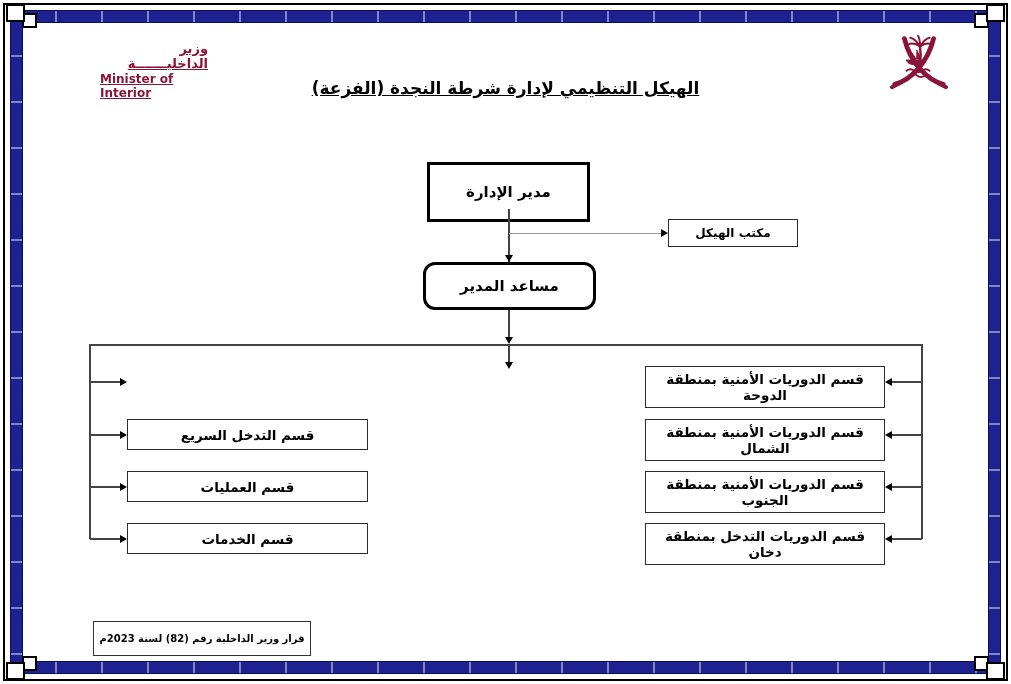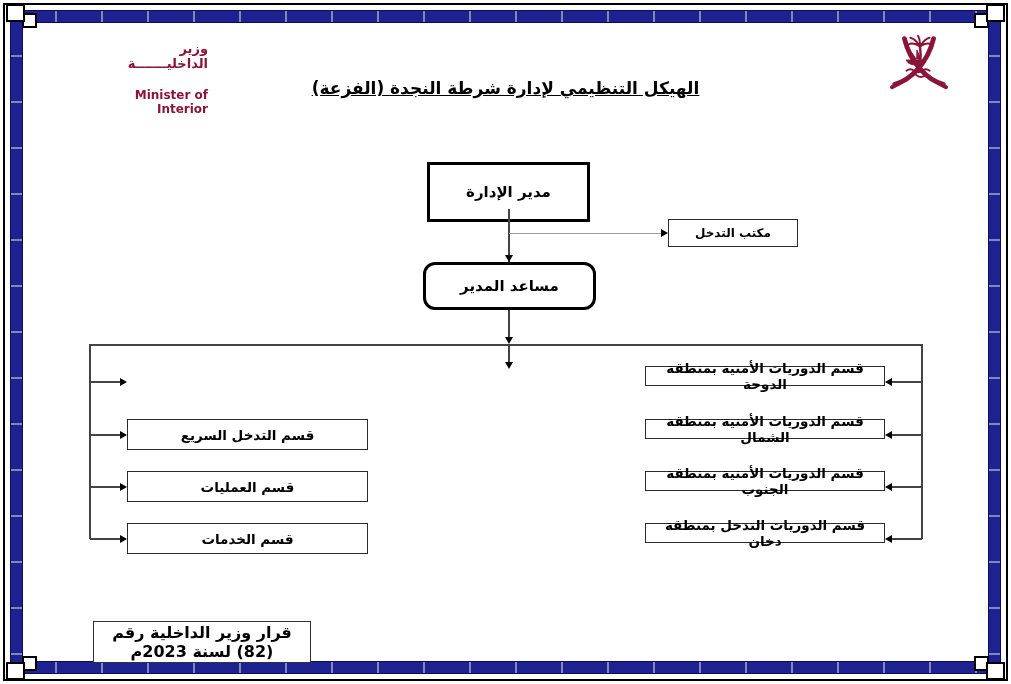--- a/index.html
+++ b/index.html
@@ -23,23 +23,23 @@
                  background-image: repeating-linear-gradient(to bottom, transparent 0 44px, rgba(255,255,255,.45) 44px 46px); }
   .corner { position: absolute; width: 40px; height: 34px; pointer-events: none; }
   .corner .sq-a { position: absolute; left: 16px; top: 3px;  width: 19px; height: 18px; background: #fff; border: 2px solid #000; }
   .corner .sq-b { position: absolute; left: 4px;  top: 12px; width: 15px; height: 15px; background: #fff; border: 2px solid #000; }
   .corner.tl { left: 1px;  top: 1px; transform: scaleX(-1); }
   .corner.tr { right: 1px; top: 1px; }
   .corner.bl { left: 1px;  bottom: 1px; transform: scale(-1,-1); }
   .corner.br { right: 1px; bottom: 1px; transform: scaleY(-1); }
 
   
-  .minister-brand { position: absolute; left: 100px; top: 41px; width: 108px; text-align: right; color: #8a1538; }
+  .minister-brand { position: absolute; left: 100px; top: 41px; width: 108px; color: #8a1538; text-decoration: underline; }
   .minister-brand .ar { font-size: 13px; font-weight: bold; direction: rtl; }
-  .minister-brand .en { font-size: 12px; font-weight: bold; margin-top: 17px; }
+  .minister-brand .en { font-size: 12px; font-weight: bold; margin-top: 1px; }
 
   .ministry-brand { position: absolute; right: 58px; top: 30px; display: flex; align-items: center; gap: 8px; color: #8a1538; }
   .ministry-brand .txt { text-align: right; }
   .ministry-brand .ar { font-size: 13px; font-weight: bold; direction: rtl; }
   .ministry-brand .en { font-size: 13.5px; font-weight: bold; margin-top: 1px; }
   .ministry-brand .st { font-size: 8.5px; font-weight: bold; direction: rtl; margin-top: 2px; }
   .emblem { width: 68px; height: 62px; }
 
   
   .doc-title {
@@ -53,23 +53,23 @@
     position: absolute; background: #fff; border: 1px solid #2b2b2b;
     display: flex; align-items: center; justify-content: center;
     font-weight: bold; color: #000; text-align: center; direction: rtl;
   }
   .box.thick { border: 3px solid #000; }
   .b-director  { left: 427px; top: 162px; width: 163px; height: 60px; font-size: 15px; }
   .b-office    { left: 668px; top: 219px; width: 130px; height: 28px; font-size: 12px; }
   .b-assistant { left: 423px; top: 262px; width: 173px; height: 48px; font-size: 15px; border-radius: 12px; }
   .b-admin     { left: 404px; top: 369px; width: 207px; height: 37px; font-size: 14px; }
   .b-left  { left: 127px; width: 241px; height: 31px; font-size: 13.5px; }
-  .b-right { left: 645px; width: 240px; height: 20px; font-size: 13.5px; }
+  .b-right { left: 645px; width: 240px; height: 42px; font-size: 13.5px; }
   .r1 { top: 366px; } .r2 { top: 419px; } .r3 { top: 471px; } .r4 { top: 523px; }
-  .b-decree { left: 93px; top: 621px; width: 218px; height: 42px; font-size: 16px; border-color: #333; }
+  .b-decree { left: 93px; top: 621px; width: 218px; height: 35px; font-size: 10px; border-color: #333; }
 
   
   .line { position: absolute; background: #444; }
   .line.lite { background: #9a9a9a; }
   .arr { position: absolute; width: 0; height: 0; }
   .arr.down  { border-left: 4px solid transparent; border-right: 4px solid transparent; border-top: 7px solid #000; }
   .arr.right { border-top: 4px solid transparent; border-bottom: 4px solid transparent; border-left: 7px solid #000; }
   .arr.left  { border-top: 4px solid transparent; border-bottom: 4px solid transparent; border-right: 7px solid #000; }
 </style>
 </head>
@@ -123,21 +123,21 @@
       </g>
     </svg>
   </div>
 
   <div class="doc-title">الهيكل التنظيمي لإدارة شرطة النجدة (الفزعة)</div>
 
   <div class="box thick b-director">
     <span>مدير الإدارة</span>
   </div>
   <div class="box b-office">
-    <span>مكتب التدخل</span>
+    <span>مكتب الهيكل</span>
   </div>
   <div class="box thick b-assistant">
     <span>مساعد المدير</span>
   </div>
 
   <div class="box b-left r2">
     <span>قسم التدخل السريع</span>
   </div>
   <div class="box b-left r3">
     <span>قسم العمليات</span>

